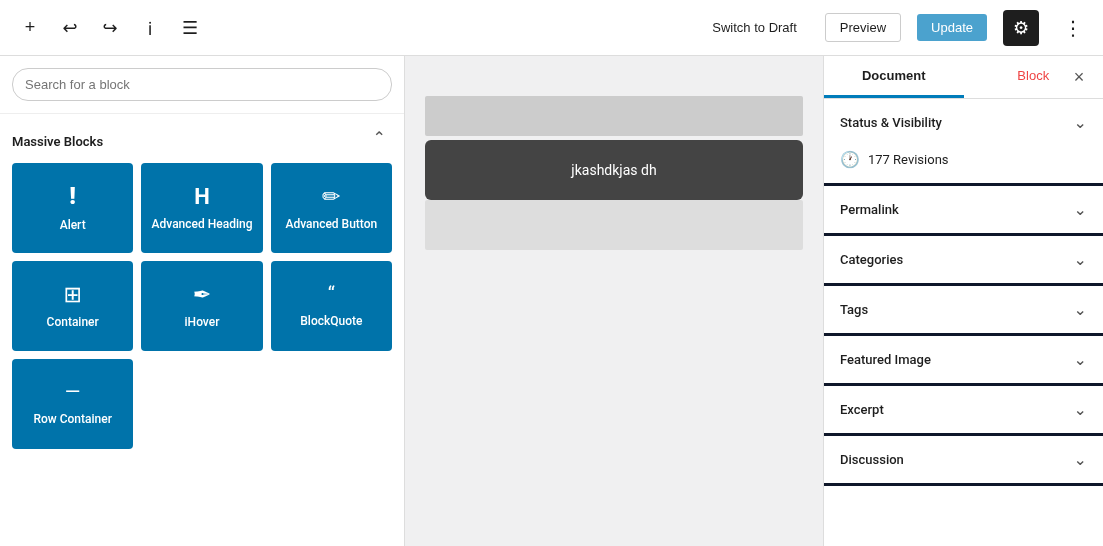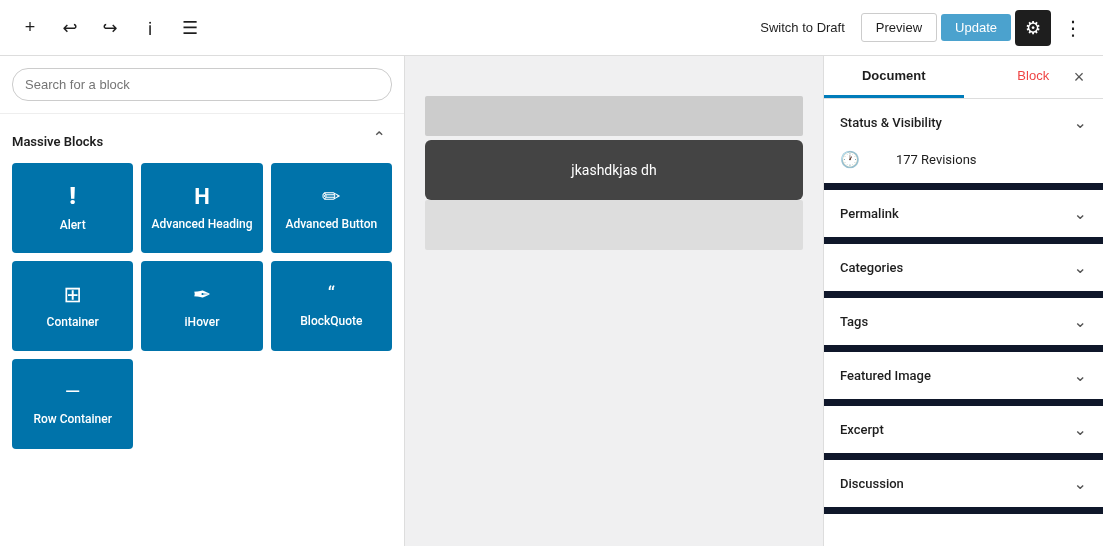--- a/index.html
+++ b/index.html
@@ -11,21 +11,21 @@
       background: #fff; border-bottom: 1px solid #ddd;
       padding: 0 12px; position: relative; z-index: 100;
     }
     .toolbar-left { display: flex; align-items: center; gap: 4px; }
     .toolbar-icon-btn {
       width: 36px; height: 36px; border-radius: 4px; border: none;
       background: transparent; cursor: pointer; display: flex; align-items: center; justify-content: center;
       font-size: 18px; color: #1e1e1e;
     }
     .toolbar-center { flex: 1; }
-    .toolbar-right { display: flex; align-items: center; gap: 4px; }
+    .toolbar-right { display: flex; align-items: center; gap: 16px; }
     .switch-to-draft-btn {
       background: transparent; border: none; cursor: pointer;
       color: #1e1e1e; font-size: 13px; padding: 6px 12px;
     }
     .preview-btn {
       background: #fff; border: 1px solid #ccc; border-radius: 3px;
       padding: 6px 14px; cursor: pointer; font-size: 13px; color: #1e1e1e;
     }
     .update-btn {
       background: #007cba; border: none; border-radius: 3px;
@@ -125,34 +125,34 @@
     .sidebar-close {
       position: absolute; right: 8px; top: 50%; transform: translateY(-50%);
       background: transparent; border: none; cursor: pointer;
       font-size: 18px; color: #555; width: 32px; height: 32px;
       display: flex; align-items: center; justify-content: center;
     }
 
     .sidebar-content { overflow-y: auto; flex: 1; }
 
     .sidebar-section {
-      border-bottom: 7px solid #0f172a;
+      border-bottom: 3px solid #0f172a;
     }
     .sidebar-section-header {
       display: flex; align-items: center; justify-content: space-between;
       padding: 14px 16px; cursor: pointer;
     }
     .sidebar-section-title { font-size: 13px; font-weight: 500; color: #1e1e1e; }
     .sidebar-chevron { font-size: 16px; color: #555; }
 
     .revisions-row {
       padding: 4px 16px 14px; display: flex; align-items: center; gap: 8px;
     }
     .revisions-icon { font-size: 16px; color: #555; }
-    .revisions-text { font-size: 13px; color: #1e1e1e; margin-left: 28px; }
+    .revisions-text { font-size: 13px; color: #1e1e1e; }
   </style>
 </head>
 <body>
 
 <div class="toolbar">
   <div class="toolbar-left">
     <button class="toolbar-icon-btn">
       <span>+</span>
     </button>
     <button class="toolbar-icon-btn">

